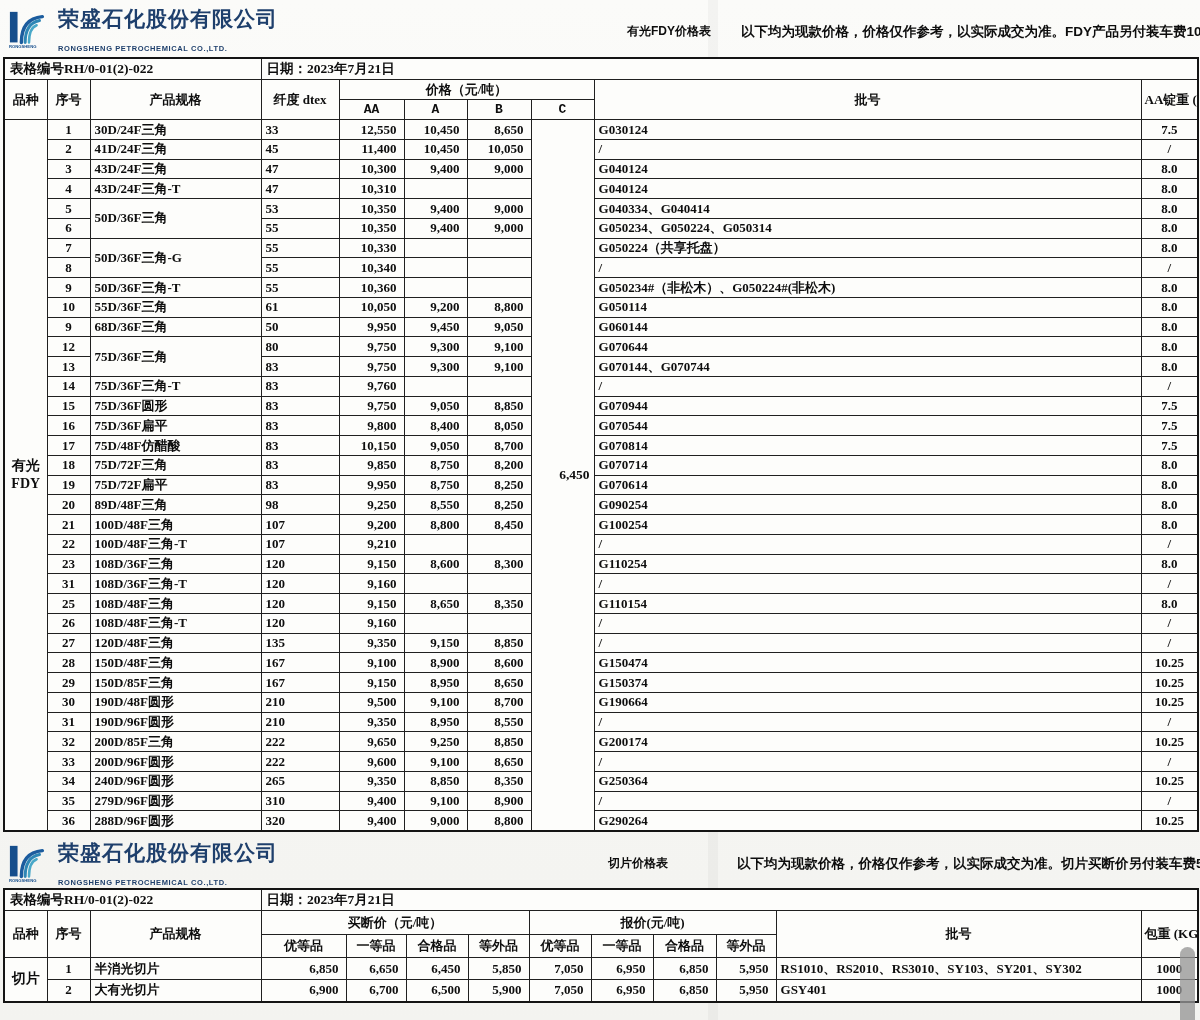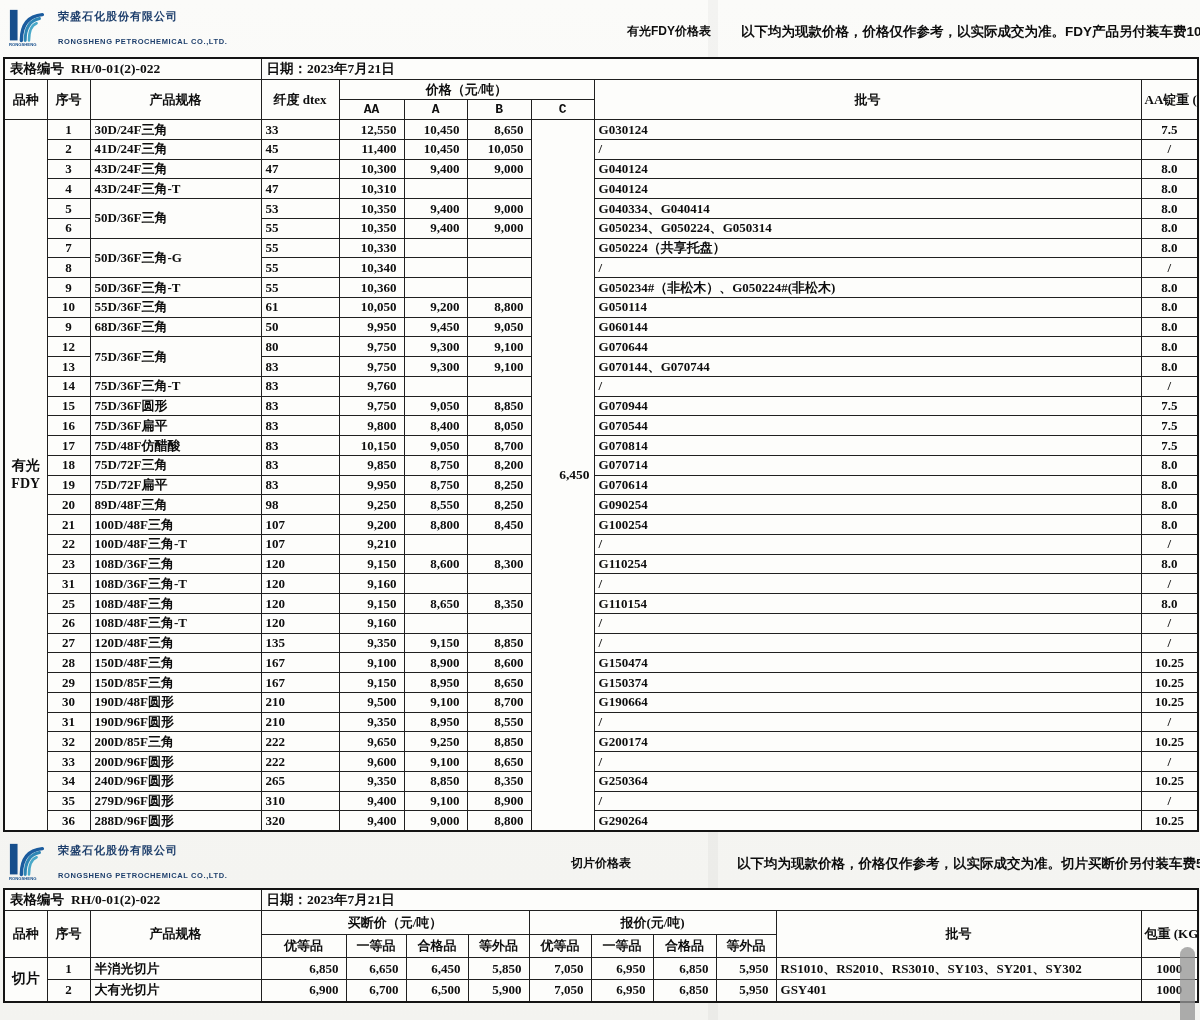--- a/index.html
+++ b/index.html
@@ -10,47 +10,47 @@
     color:#0d0d0d;
   }
   .streak{position:absolute;left:708px;top:0;width:10px;height:100%;
     background:rgba(60,60,60,0.04);pointer-events:none;}
   
   .logo{position:absolute;display:flex;align-items:center;}
   .logo.first{left:8px;top:7px;}
   .logo.second{left:8px;top:841px;}
   .logo-mark{width:42px;height:42px;flex:0 0 auto;}
   .logo-names{margin-left:8px;}
-  .logo-cn{font-size:11px;font-weight:bold;color:#1e3f6c;letter-spacing:1px;line-height:1.1;}
+  .logo-cn{font-size:21px;font-weight:bold;color:#1e3f6c;letter-spacing:1px;line-height:1.1;}
   .logo-en{font-size:7.5px;font-weight:bold;color:#1e3f6c;letter-spacing:0.6px;margin-top:14px;}
   
   .band-title{position:absolute;font-size:12px;font-weight:bold;white-space:nowrap;}
   .band-note{position:absolute;font-size:13.5px;font-weight:bold;white-space:nowrap;overflow:hidden;}
   .t1-title{left:627px;top:23px;}
   .t1-note{left:741px;top:23px;width:459px;}
-  .t2-title{left:571px;top:855px;}
+  .t2-title{left:608px;top:855px;}
   .t2-note{left:737px;top:855px;width:463px;}
   
   table.tbl{
     position:absolute;left:3px;width:1194px;
     border-collapse:collapse;table-layout:fixed;
     background:#fdfdfb;
     font-family:"Liberation Serif","DejaVu Serif",serif;
     font-weight:bold;color:#0e0e0e;
     border:2px solid #141414;
   }
   table.fdy{top:57px;}
   table.chip{top:888px;}
   .tbl th,.tbl td{
     border:1px solid #202020;padding:0 3px;
     font-size:13px;line-height:1.05;
     overflow:hidden;white-space:nowrap;text-align:center;vertical-align:middle;
   }
   .tbl .meta-row th{height:20px;text-align:left;font-size:13.5px;padding-left:5px;}
-  .tbl .meta-row .lbl{margin-right:7px;}
+  .tbl .meta-row .lbl{}
   table.fdy thead tr.h1 th{height:19px;}
   table.fdy thead tr.h2 th{height:19px;font-family:Liberation Mono, monospace;}
   table.fdy tbody tr{height:19.75px;}
   table.chip thead tr.h1 th{height:23px;}
   table.chip thead tr.h2 th{height:22px;}
   table.chip tbody tr{height:22px;}
   .pre{white-space:pre-line;line-height:1.12;}
   td.l{text-align:left;padding-left:4px;}
   td.r{text-align:right;padding-right:7px;}
   td.c{text-align:center;}

